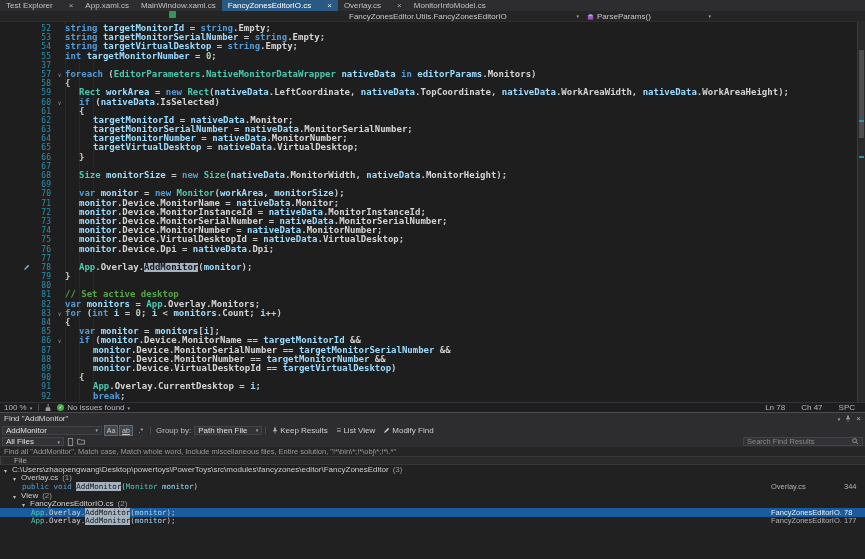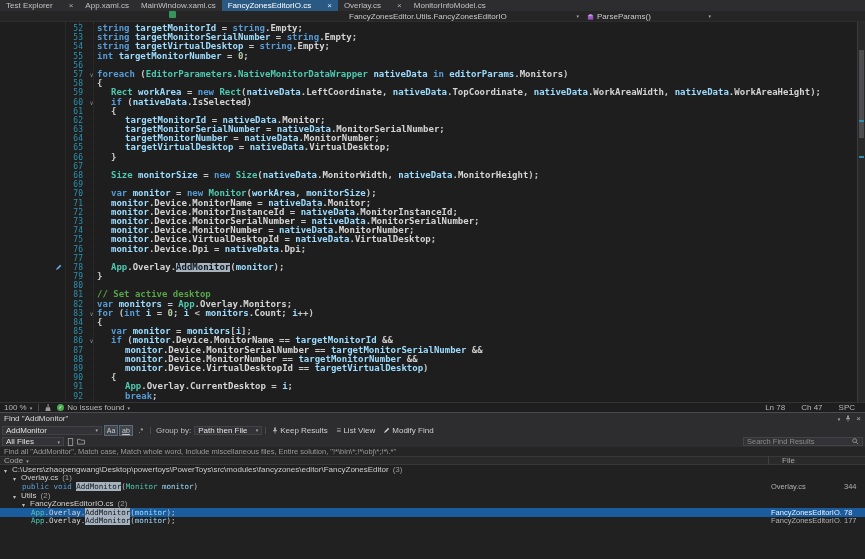--- a/index.html
+++ b/index.html
@@ -22,21 +22,21 @@
   .nav-type { width: 238px; }
   .nav-member { width: 132px; }
   .chev { font-size: 5px; color: #a8a8a8; }
   .nav-combo .chev { margin-left: auto; }
 
   
   .editor-wrap { flex: 1 1 auto; position: relative; display: flex; background: #1e1e1e; overflow: hidden; }
   .code-scroll { flex: 1; overflow: hidden; position: relative; padding-top: 2px; }
   .guide { position: absolute; top: 0; bottom: 0; border-left: 1px dotted #3a3a3d; opacity: .7; }
   .line { display: flex; height: 9.2px; line-height: 9.2px; white-space: pre;
-    font-family: "DejaVu Sans Mono", monospace; font-size: 9px; margin-left: 32px; }
+    font-family: "DejaVu Sans Mono", monospace; font-size: 9px; }
   .lmargin { width: 30px; flex: 0 0 30px; text-align: right; }
   .pencil-glyph { display: inline-block; }
   .lnum { width: 24px; flex: 0 0 24px; text-align: right; color: #2b91af; padding-right: 3px;
     font-size: 8px; }
   .fold { width: 11px; flex: 0 0 11px; text-align: center; color: #8a8a8a; font-size: 6px; line-height: 9.2px; }
   .ctext { flex: 1; font-weight: bold; overflow: hidden; }
   .tok-k { color: #569cd6; }
   .tok-t { color: #4ec9b0; }
   .tok-v { color: #9cdcfe; }
   .tok-m { color: #d4d4d4; }
@@ -164,21 +164,21 @@
 
   <div class="editor-wrap">
     <div class="guide" style="left:65px"></div>
     <div class="guide" style="left:79px"></div>
     <div class="guide" style="left:93px"></div>
     <div class="code-scroll">
         <div class="line"><span class="lmargin"></span><span class="lnum">52</span><span class="fold"></span><span class="ctext" style="padding-left: 0px;"><span class="tok-k">string</span><span class="tok-p"> </span><span class="tok-v">targetMonitorId</span><span class="tok-p"> = </span><span class="tok-k">string</span><span class="tok-p">.</span><span class="tok-m">Empty</span><span class="tok-p">;</span></span></div>
         <div class="line"><span class="lmargin"></span><span class="lnum">53</span><span class="fold"></span><span class="ctext" style="padding-left: 0px;"><span class="tok-k">string</span><span class="tok-p"> </span><span class="tok-v">targetMonitorSerialNumber</span><span class="tok-p"> = </span><span class="tok-k">string</span><span class="tok-p">.</span><span class="tok-m">Empty</span><span class="tok-p">;</span></span></div>
         <div class="line"><span class="lmargin"></span><span class="lnum">54</span><span class="fold"></span><span class="ctext" style="padding-left: 0px;"><span class="tok-k">string</span><span class="tok-p"> </span><span class="tok-v">targetVirtualDesktop</span><span class="tok-p"> = </span><span class="tok-k">string</span><span class="tok-p">.</span><span class="tok-m">Empty</span><span class="tok-p">;</span></span></div>
         <div class="line"><span class="lmargin"></span><span class="lnum">55</span><span class="fold"></span><span class="ctext" style="padding-left: 0px;"><span class="tok-k">int</span><span class="tok-p"> </span><span class="tok-v">targetMonitorNumber</span><span class="tok-p"> = </span><span class="tok-n">0</span><span class="tok-p">;</span></span></div>
-        <div class="line"><span class="lmargin"></span><span class="lnum">56</span><span class="fold"></span><span class="ctext" style="padding-left: 0px;"></span></div>
+        <div class="line"><span class="lmargin"></span><span class="lnum">37</span><span class="fold"></span><span class="ctext" style="padding-left: 0px;"></span></div>
         <div class="line"><span class="lmargin"></span><span class="lnum">57</span><span class="fold">∨</span><span class="ctext" style="padding-left: 0px;"><span class="tok-k">foreach</span><span class="tok-p"> (</span><span class="tok-t">EditorParameters</span><span class="tok-p">.</span><span class="tok-t">NativeMonitorDataWrapper</span><span class="tok-p"> </span><span class="tok-v">nativeData</span><span class="tok-p"> </span><span class="tok-k">in</span><span class="tok-p"> </span><span class="tok-v">editorParams</span><span class="tok-p">.</span><span class="tok-m">Monitors</span><span class="tok-p">)</span></span></div>
         <div class="line"><span class="lmargin"></span><span class="lnum">58</span><span class="fold"></span><span class="ctext" style="padding-left: 0px;"><span class="tok-p">{</span></span></div>
         <div class="line"><span class="lmargin"></span><span class="lnum">59</span><span class="fold"></span><span class="ctext" style="padding-left: 14px;"><span class="tok-t">Rect</span><span class="tok-p"> </span><span class="tok-v">workArea</span><span class="tok-p"> = </span><span class="tok-k">new</span><span class="tok-p"> </span><span class="tok-t">Rect</span><span class="tok-p">(</span><span class="tok-v">nativeData</span><span class="tok-p">.</span><span class="tok-m">LeftCoordinate</span><span class="tok-p">, </span><span class="tok-v">nativeData</span><span class="tok-p">.</span><span class="tok-m">TopCoordinate</span><span class="tok-p">, </span><span class="tok-v">nativeData</span><span class="tok-p">.</span><span class="tok-m">WorkAreaWidth</span><span class="tok-p">, </span><span class="tok-v">nativeData</span><span class="tok-p">.</span><span class="tok-m">WorkAreaHeight</span><span class="tok-p">);</span></span></div>
         <div class="line"><span class="lmargin"></span><span class="lnum">60</span><span class="fold">∨</span><span class="ctext" style="padding-left: 14px;"><span class="tok-k">if</span><span class="tok-p"> (</span><span class="tok-v">nativeData</span><span class="tok-p">.</span><span class="tok-m">IsSelected</span><span class="tok-p">)</span></span></div>
         <div class="line"><span class="lmargin"></span><span class="lnum">61</span><span class="fold"></span><span class="ctext" style="padding-left: 14px;"><span class="tok-p">{</span></span></div>
         <div class="line"><span class="lmargin"></span><span class="lnum">62</span><span class="fold"></span><span class="ctext" style="padding-left: 28px;"><span class="tok-v">targetMonitorId</span><span class="tok-p"> = </span><span class="tok-v">nativeData</span><span class="tok-p">.</span><span class="tok-m">Monitor</span><span class="tok-p">;</span></span></div>
         <div class="line"><span class="lmargin"></span><span class="lnum">63</span><span class="fold"></span><span class="ctext" style="padding-left: 28px;"><span class="tok-v">targetMonitorSerialNumber</span><span class="tok-p"> = </span><span class="tok-v">nativeData</span><span class="tok-p">.</span><span class="tok-m">MonitorSerialNumber</span><span class="tok-p">;</span></span></div>
         <div class="line"><span class="lmargin"></span><span class="lnum">64</span><span class="fold"></span><span class="ctext" style="padding-left: 28px;"><span class="tok-v">targetMonitorNumber</span><span class="tok-p"> = </span><span class="tok-v">nativeData</span><span class="tok-p">.</span><span class="tok-m">MonitorNumber</span><span class="tok-p">;</span></span></div>
         <div class="line"><span class="lmargin"></span><span class="lnum">65</span><span class="fold"></span><span class="ctext" style="padding-left: 28px;"><span class="tok-v">targetVirtualDesktop</span><span class="tok-p"> = </span><span class="tok-v">nativeData</span><span class="tok-p">.</span><span class="tok-m">VirtualDesktop</span><span class="tok-p">;</span></span></div>
         <div class="line"><span class="lmargin"></span><span class="lnum">66</span><span class="fold"></span><span class="ctext" style="padding-left: 14px;"><span class="tok-p">}</span></span></div>
@@ -319,24 +319,20 @@
               <circle cx="3" cy="3" r="2.2" fill="none" stroke="#9a9a9a" stroke-width="1"></circle>
               <line x1="4.8" y1="4.8" x2="7" y2="7" stroke="#9a9a9a" stroke-width="1"></line>
             </svg>
         </span>
       </div>
     </div>
 
     <div class="find-summary">Find all "AddMonitor", Match case, Match whole word, Include miscellaneous files, Entire solution, "!*\bin\*;!*\obj\*;!*\.*"</div>
 
     <div class="grid-head">
-      <div class="gh-code">
-        <span>Code</span>
-        <span class="chev">▾</span>
-      </div>
       <div class="gh-file">File</div>
       <div class="gh-line">Line</div>
     </div>
 
     <div class="results">
         <div class="rrow">
           <div class="rcode" style="padding-left: 4px;"><span class="tri">▾</span><span class="glabel">C:\Users\zhaopengwang\Desktop\powertoys\PowerToys\src\modules\fancyzones\editor\FancyZonesEditor</span><span class="gcount">(3)</span></div>
           <div class="rfile"></div>
           <div class="rline"></div>
         </div>
@@ -344,21 +340,21 @@
           <div class="rcode" style="padding-left: 13px;"><span class="tri">▾</span><span class="glabel">Overlay.cs</span><span class="gcount">(1)</span></div>
           <div class="rfile"></div>
           <div class="rline"></div>
         </div>
         <div class="rrow">
           <div class="rcode" style="padding-left: 22px;"><span class="mcode"><span class="tok-k">public</span><span class="tok-p"> </span><span class="tok-k">void</span><span class="tok-p"> </span><span class="tok-hl">AddMonitor</span><span class="tok-p">(</span><span class="tok-t">Monitor</span><span class="tok-p"> </span><span class="tok-v">monitor</span><span class="tok-p">)</span></span></div>
           <div class="rfile">Overlay.cs</div>
           <div class="rline">344</div>
         </div>
         <div class="rrow">
-          <div class="rcode" style="padding-left: 13px;"><span class="tri">▾</span><span class="glabel">Utils</span><span class="gcount">(2)</span></div>
+          <div class="rcode" style="padding-left: 13px;"><span class="tri">▾</span><span class="glabel">View</span><span class="gcount">(2)</span></div>
           <div class="rfile"></div>
           <div class="rline"></div>
         </div>
         <div class="rrow">
           <div class="rcode" style="padding-left: 22px;"><span class="tri">▾</span><span class="glabel">FancyZonesEditorIO.cs</span><span class="gcount">(2)</span></div>
           <div class="rfile"></div>
           <div class="rline"></div>
         </div>
         <div class="rrow selected">
           <div class="rcode" style="padding-left: 31px;"><span class="mcode"><span class="tok-t">App</span><span class="tok-p">.</span><span class="tok-m">Overlay</span><span class="tok-p">.</span><span class="tok-hl">AddMonitor</span><span class="tok-p">(</span><span class="tok-v">monitor</span><span class="tok-p">);</span></span></div>

